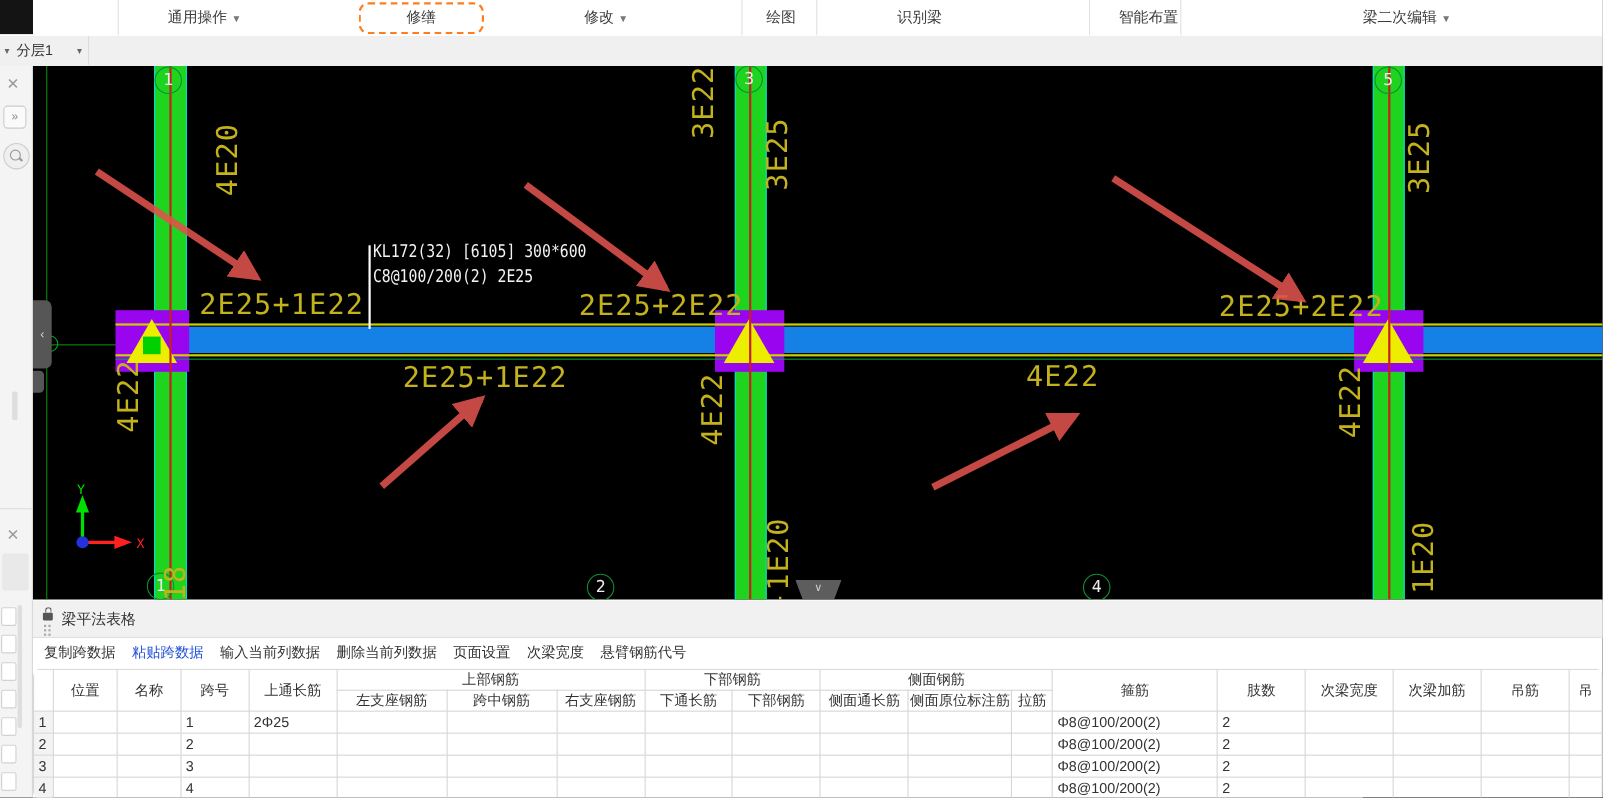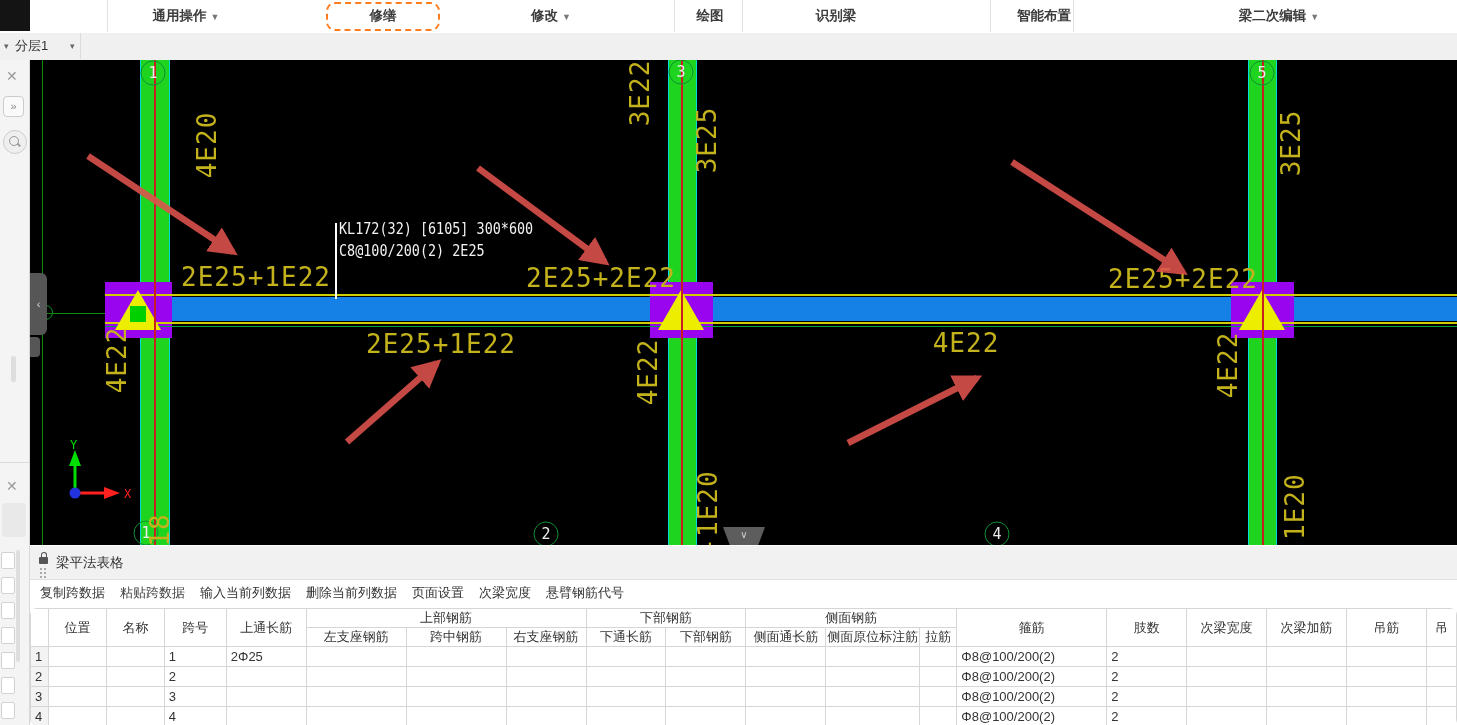--- a/index.html
+++ b/index.html
@@ -4,21 +4,21 @@
 <style>
   html,body{margin:0;padding:0;}
   body{width:1457px;height:725px;position:relative;overflow:hidden;background:#fff;
        font-family:"Liberation Sans",sans-serif;-webkit-font-smoothing:antialiased;}
 
   
   #topbar{position:absolute;left:0;top:0;width:1457px;height:33px;background:#fff;
           border-bottom:1px solid #e3e3e3;}
   #topbar .logo-sq{position:absolute;left:0;top:0;width:30px;height:31px;background:#141414;}
   .tb-item{position:absolute;top:0;height:32px;line-height:32px;font-size:13.5px;color:#3c3c3c;
-           white-space:nowrap;transform:translateX(-50%);cursor:default;font-weight:bold;}
+           white-space:nowrap;transform:translateX(-50%);cursor:default;}
   .tb-item .caret{font-size:9px;color:#777;margin-left:4px;}
   .tb-div{position:absolute;top:0;width:1px;height:32px;background:#e2e2e2;}
   #repair-box{position:absolute;left:326px;top:2px;width:114px;height:29px;
               border:2px dashed #ff7d1f;border-radius:9px;box-sizing:border-box;}
 
   
   #layerbar{position:absolute;left:0;top:33px;width:1457px;height:27px;background:#f0f0f0;
             border-bottom:1px solid #dcdcdc;}
   #layerbar .mini-caret{position:absolute;left:4px;top:0;height:26px;line-height:26px;font-size:9px;color:#666;}
   #layerbar .combo-text{position:absolute;left:15px;top:0;height:26px;line-height:26px;font-size:13px;color:#333;}
@@ -78,21 +78,21 @@
                border-bottom:1px solid #e0e0e0;}
   #panel-title .title-text{position:absolute;left:26px;top:0;line-height:33px;font-size:13.5px;color:#333;}
   .lock{position:absolute;left:9px;top:11px;width:9px;height:7px;background:#555;border-radius:1px;}
   .lock:before{content:"";position:absolute;left:1.5px;top:-5px;width:6px;height:5px;border:1.5px solid #555;
                border-bottom:none;border-radius:4px 4px 0 0;box-sizing:border-box;}
   .drag-dots{position:absolute;left:10px;top:22px;width:2px;height:2px;background:#aaa;
              box-shadow:4px 0 #aaa,0 4px #aaa,4px 4px #aaa,0 8px #aaa,4px 8px #aaa;}
   #panel-menu{position:absolute;left:0;top:33px;width:1427px;height:27px;display:flex;align-items:center;
               gap:15px;padding-left:10px;box-sizing:border-box;}
   .menu-item{font-size:13px;color:#333;white-space:nowrap;cursor:default;}
-  .menu-item.disabled{color:#404040;}
+  .menu-item.disabled{color:#1d4ed8;}
   #table-wrap{position:absolute;left:0;top:62px;width:1427px;height:118px;overflow:hidden;border-radius:7px;}
   table.grid{border-collapse:collapse;table-layout:fixed;}
   table.grid th,table.grid td{border:1px solid #d6d6d6;font-weight:normal;font-size:13px;color:#333;
                               padding:0 4px;overflow:hidden;white-space:nowrap;box-sizing:border-box;}
   table.grid th{text-align:center;height:16px;padding:0 1px;}
   table.grid td{height:20px;text-align:left;}
   td.rowhead{background:#f3f3f3;text-align:center;color:#444;padding:0;}
 </style>
 </head>
 <body>

